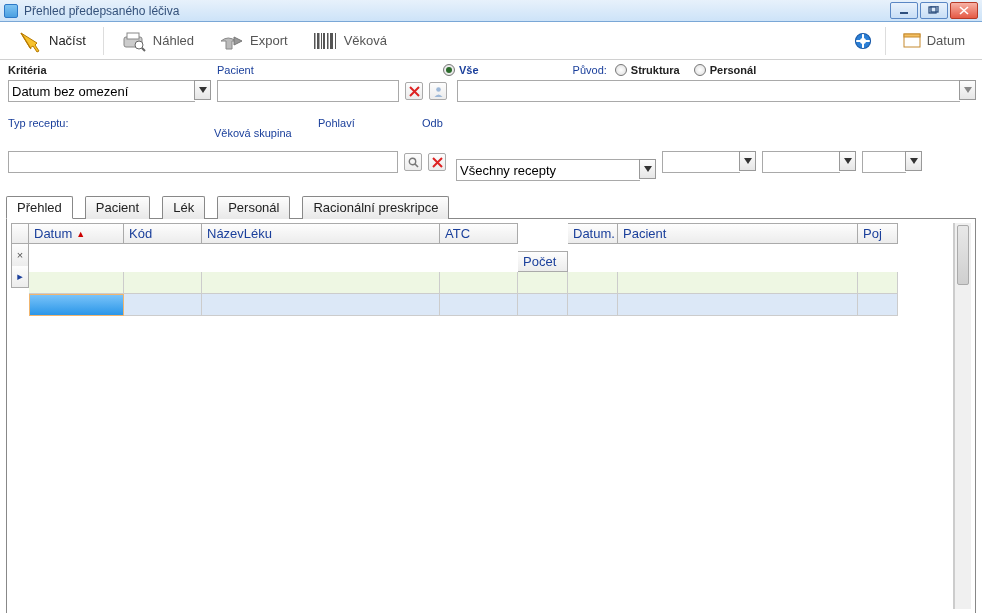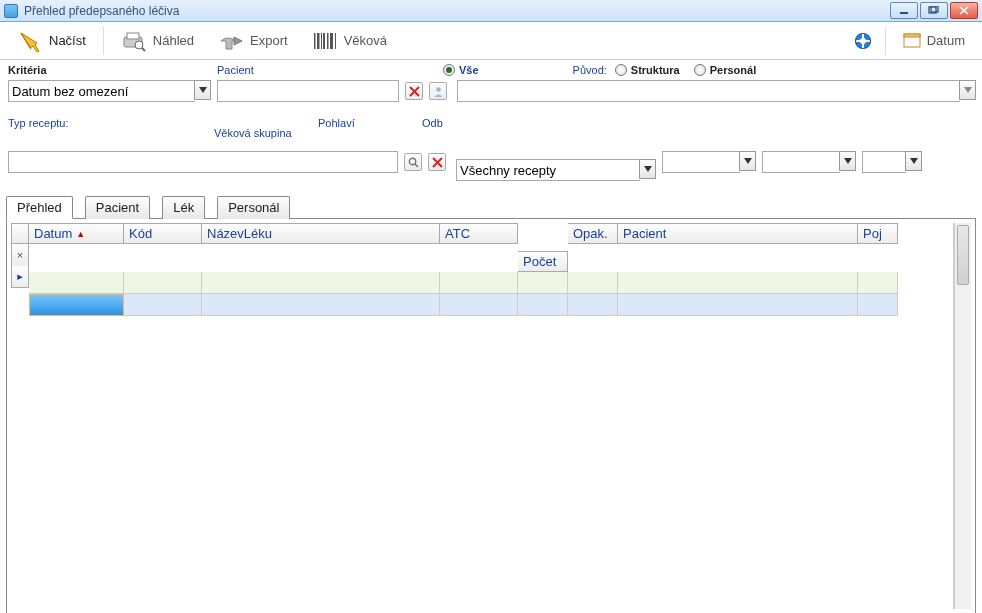--- a/index.html
+++ b/index.html
@@ -292,20 +292,21 @@
         </div>
     </div>
   </div>
 </div>
 
 <div class="tabs">
   <div class="tab active">Přehled</div>
   <div class="tab">Pacient</div>
   <div class="tab">Lék</div>
   <div class="tab">Personál</div>
+  <div class="tab">Racionální preskripce</div>
 </div>
 
 <div class="tabpanel">
   <div class="grid-wrap">
 
     <div class="grid-left">
       <div class="rowhdr hdr"></div>
       <div class="rowhdr x">
           <span>×</span>
         </div>
@@ -317,21 +318,21 @@
     <div class="grid-body">
       <div class="grid-head">
         <div class="gh" style="width:95px;">
             <span>Datum</span>
             <span class="sort">▲</span>
           </div>
         <div class="gh" style="width:78px;">Kód</div>
         <div class="gh" style="width:238px;">NázevLéku</div>
         <div class="gh" style="width:78px;">ATC</div>
         <div class="gh" style="width:50px;margin-top:28px;">Počet</div>
-        <div class="gh" style="width:50px;">Opak.</div>
+        <div class="gh" style="width:50px;">Datum.</div>
         <div class="gh" style="width:240px;">Pacient</div>
         <div class="gh" style="width:40px;">Poj</div>
       </div>
 
       <div class="grow row-filter">
         <div class="gc" style="width:95px;"></div>
         <div class="gc" style="width:78px;"></div>
         <div class="gc" style="width:238px;"></div>
         <div class="gc" style="width:78px;"></div>
         <div class="gc" style="width:50px;"></div>

